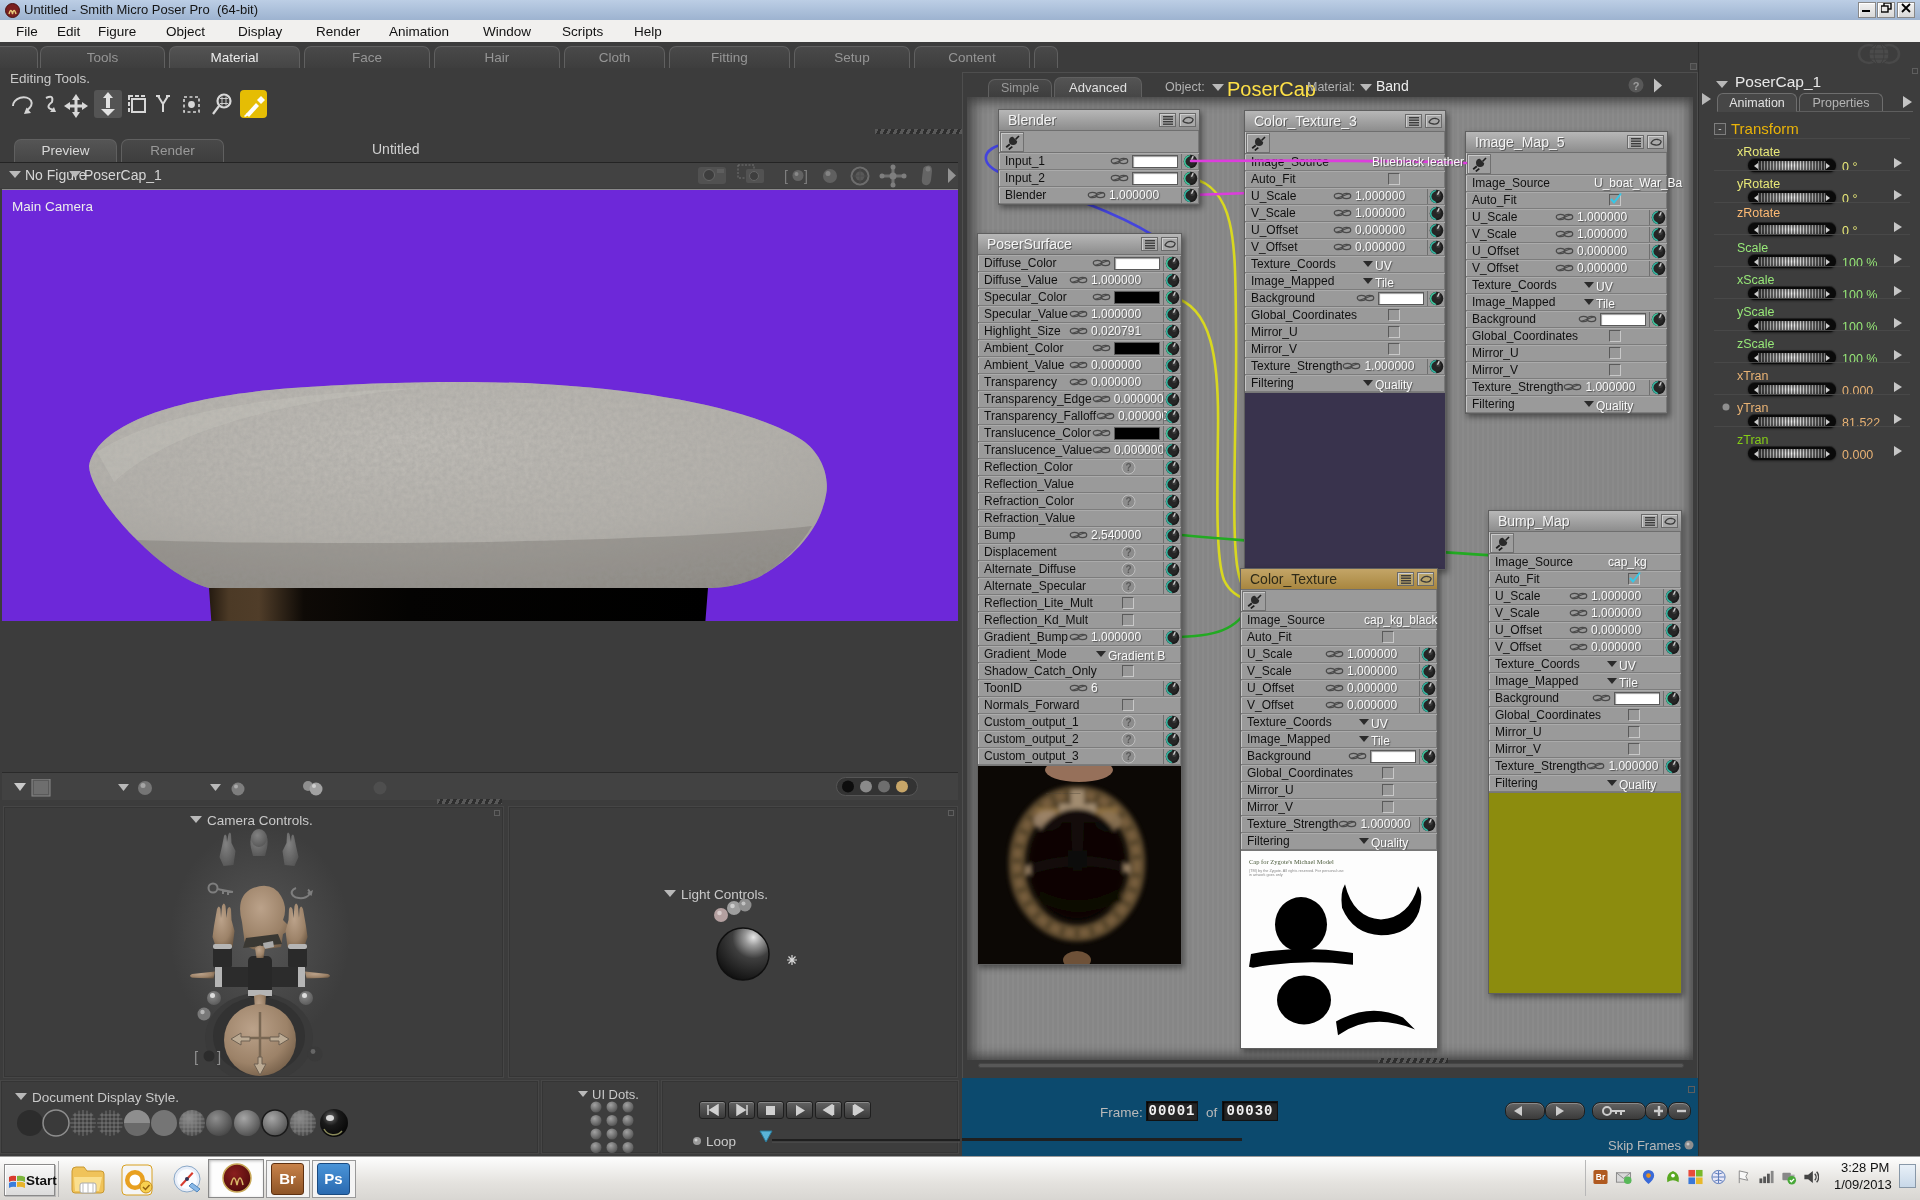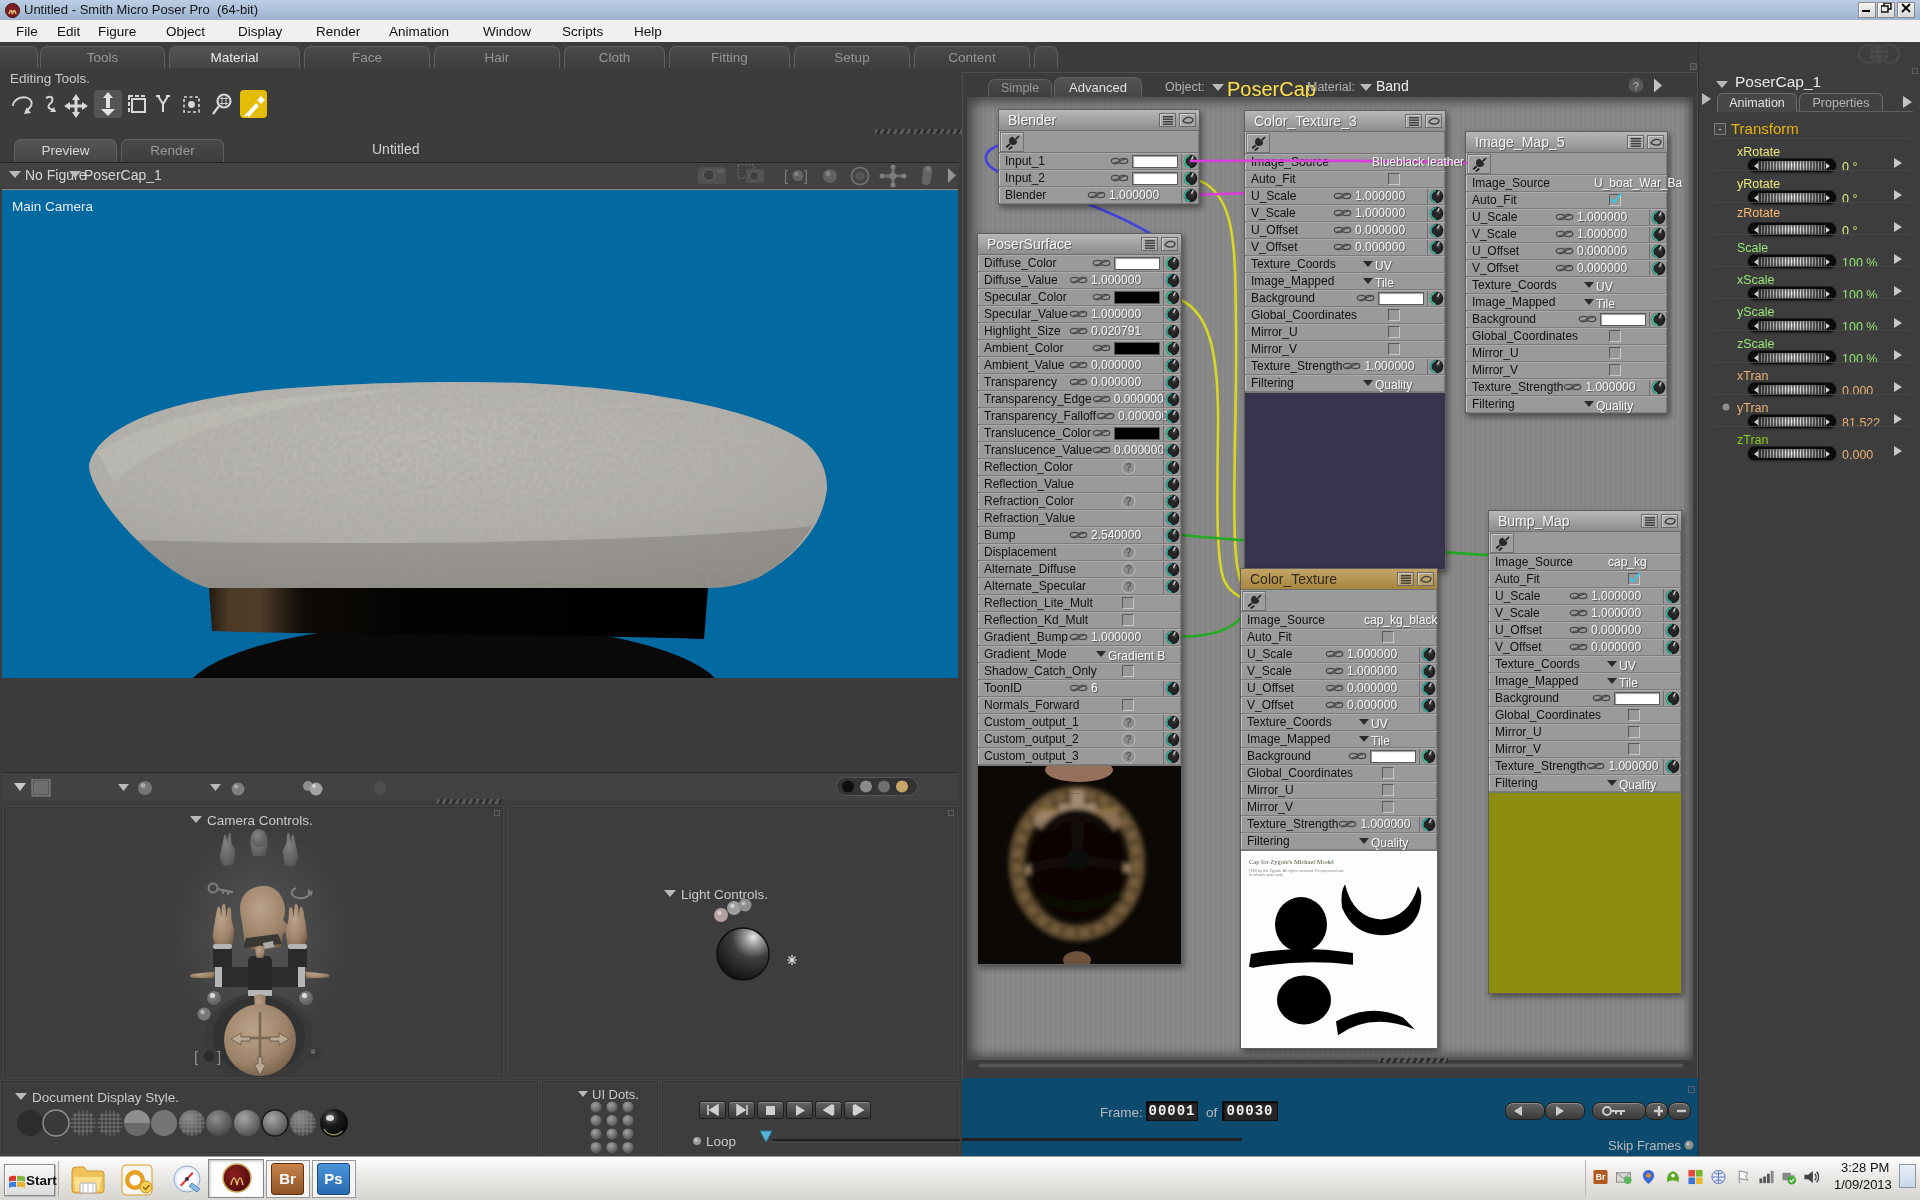--- a/index.html
+++ b/index.html
@@ -166,21 +166,21 @@
       <circle cx="195" cy="13" r="3.5" fill="#8e8e8e"></circle>
       <circle cx="184" cy="13" r="2.5" fill="#8e8e8e"></circle>
       <circle cx="206" cy="13" r="2.5" fill="#8e8e8e"></circle>
       <circle cx="195" cy="4" r="2.5" fill="#8e8e8e"></circle>
       <circle cx="195" cy="22" r="2.5" fill="#8e8e8e"></circle>
 <path d="M228 3 q6 -2 6 5 l-1 9 q-1 6 -6 5 q-4 -1 -3 -7 l1 -8 q0 -3 3 -4 Z" fill="#6e6e6e"></path>
       <circle cx="230" cy="6" r="2.5" fill="#8a8a8a"></circle>
 <path d="M250 5 l8 7.5 -8 7.5 Z" fill="#a8a8a8"></path>
 </g>
   </svg>
-<div class="ab" style="left:2px;top:189px;width:956px;height:489px;background:#0369a1;border-top:1px solid #8a8a8a;overflow:hidden" id="vp">
+<div class="ab" style="left:2px;top:189px;width:956px;height:432px;background:#6d28d9;border-top:1px solid #8a8a8a;overflow:hidden" id="vp">
 <span class="ab" style="left:10px;top:9px;font-size:13.5px;color:#ececec">Main Camera</span>
 <svg class="ab" style="left:0;top:0" width="956" height="583" viewBox="0 0 956 583">
 <defs>
 <filter id="capnoise" x="-5%" y="-5%" width="110%" height="110%">
           <feTurbulence type="fractalNoise" baseFrequency="0.22" numOctaves="4" seed="7"></feTurbulence>
           <feColorMatrix type="matrix" values="0 0 0 0 0.40  0 0 0 0 0.39  0 0 0 0 0.37  0 0 0 1.1 -0.08"></feColorMatrix>
           <feComposite operator="in" in2="SourceGraphic"></feComposite>
         </filter>
 <linearGradient id="bandg" x1="0" y1="0" x2="1" y2="0">
           <stop offset="0" stop-color="#241a10"></stop>

